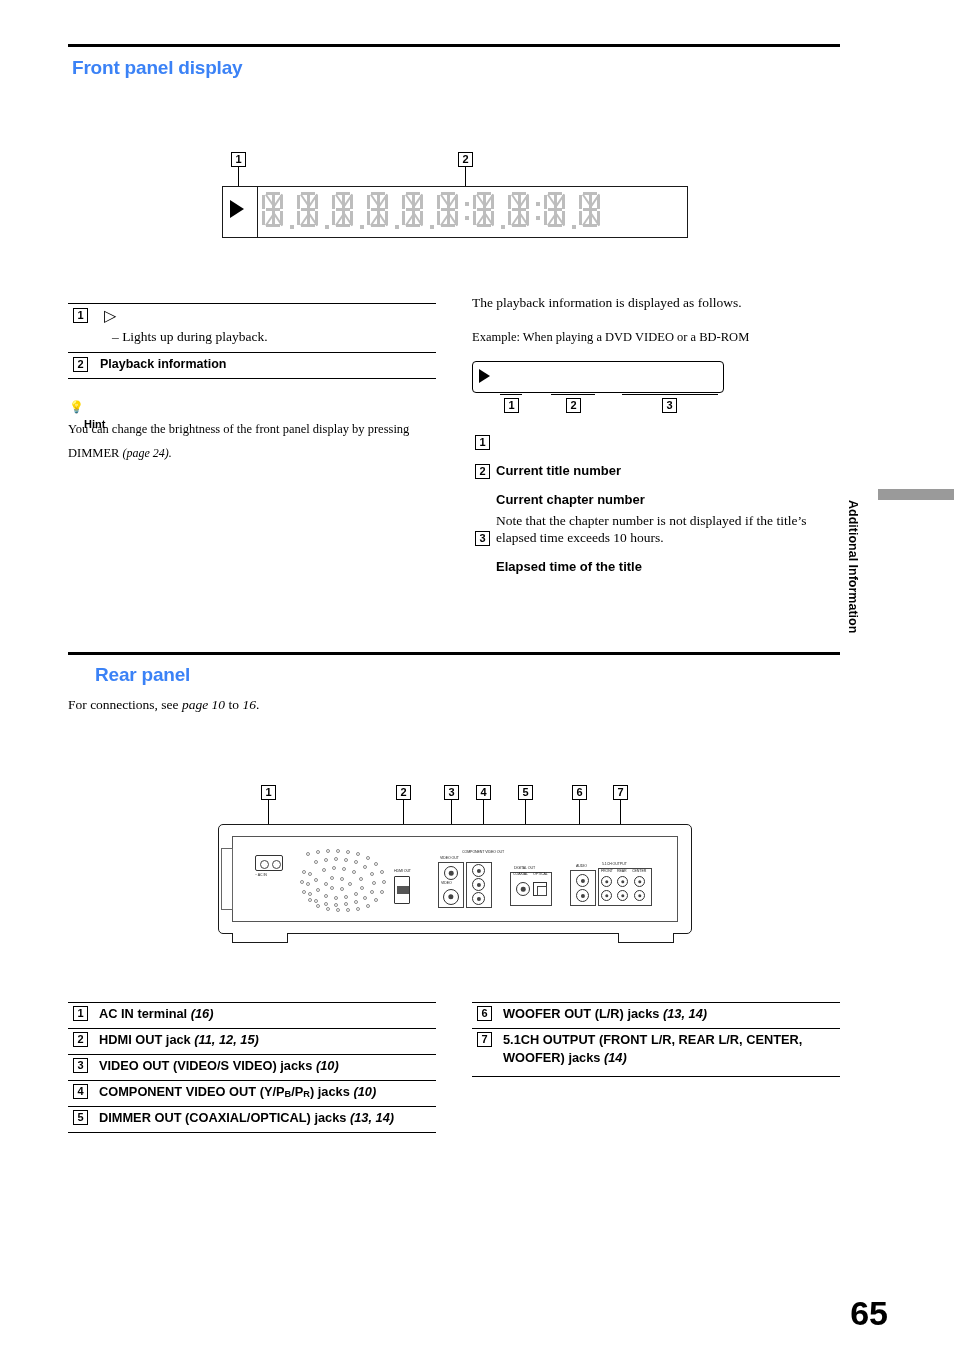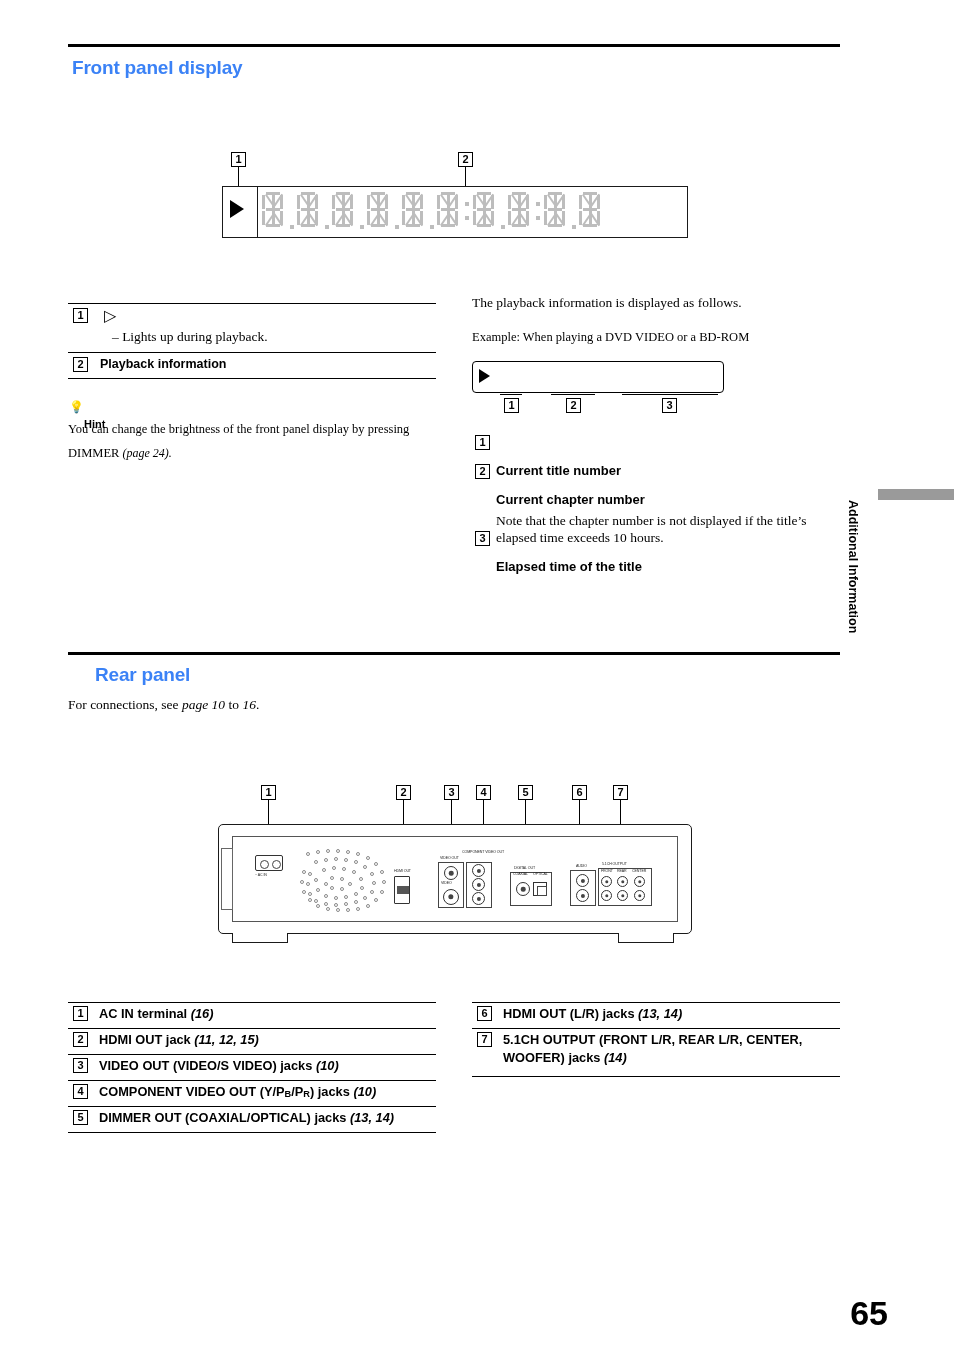--- a/index.html
+++ b/index.html
@@ -736,21 +736,21 @@
   <div class="bl-num" style="left:73px; top:1084px;">4</div>
   <div class="bl-text" style="left:99px; top:1083px; width:330px;">COMPONENT VIDEO OUT (Y/P<span class="sub">B</span>/P<span class="sub">R</span>) jacks <span class="it">(10)</span></div>
 
   <div class="bl-rule" style="left:68px; top:1106px; width:368px;"></div>
   <div class="bl-num" style="left:73px; top:1110px;">5</div>
   <div class="bl-text" style="left:99px; top:1109px; width:336px;"><span>DIMMER OUT (COAXIAL/OPTICAL) jacks </span><span class="it">(13, 14)</span></div>
   <div class="bl-rule" style="left:68px; top:1132px; width:368px;"></div>
 
   <div class="bl-rule" style="left:472px; top:1002px; width:368px;"></div>
   <div class="bl-num" style="left:477px; top:1006px;">6</div>
-  <div class="bl-text" style="left:503px; top:1005px; width:330px;"><span>HDMI OUT (L/R) jacks </span><span class="it">(13, 14)</span></div>
+  <div class="bl-text" style="left:503px; top:1005px; width:330px;"><span>WOOFER OUT (L/R) jacks </span><span class="it">(13, 14)</span></div>
 
   <div class="bl-rule" style="left:472px; top:1028px; width:368px;"></div>
   <div class="bl-num" style="left:477px; top:1032px;">7</div>
   <div class="bl-text" style="left:503px; top:1031px; width:338px;"><span>5.1CH OUTPUT (FRONT L/R, REAR L/R, CENTER, WOOFER) jacks </span><span class="it">(14)</span></div>
   <div class="bl-rule" style="left:472px; top:1076px; width:368px;"></div>
 
   <div class="page-num">65</div>
 </div>
 
 </body></html>

